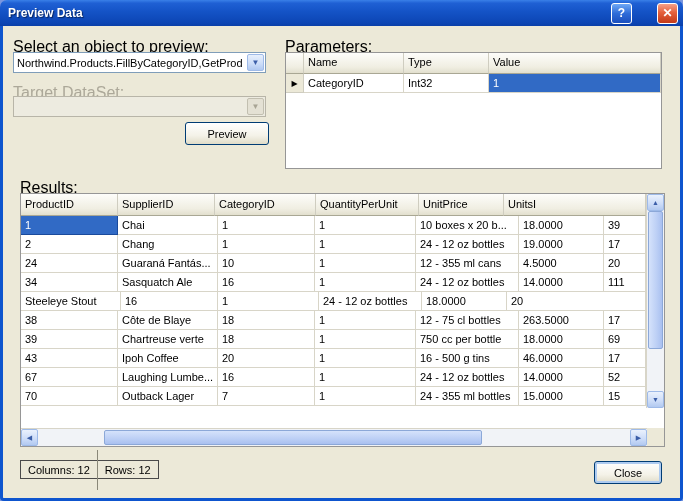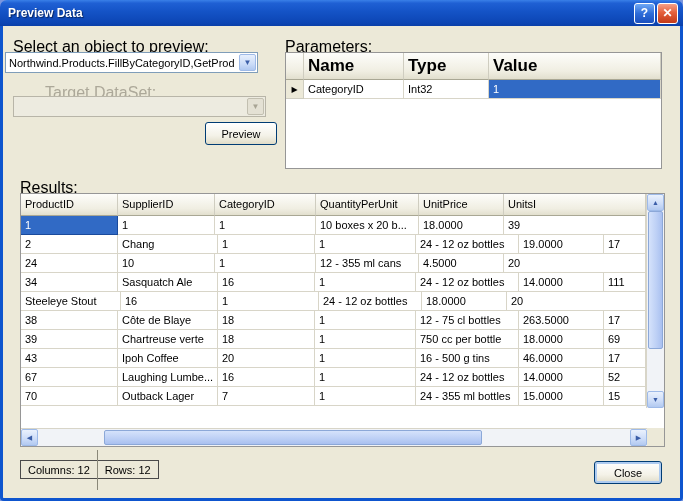--- a/index.html
+++ b/index.html
@@ -7,20 +7,21 @@
   .window{
     width:683px;height:501px;display:flex;flex-direction:column;
     font-size:11px;color:#000;
   }
   
   .titlebar{
     height:26px;flex:0 0 26px;display:flex;align-items:center;
     padding:0 5px 0 8px;
     border-radius:7px 7px 0 0;
     background:linear-gradient(180deg,#3A80E8 0%,#1F60D4 12%,#1453C6 45%,#0C45B4 88%,#0A3FA8 100%);
+    gap:23px;
   }
   .title-text{
     color:#fff;font-weight:bold;font-size:12px;flex:1;
     text-shadow:1px 1px 1px #07245F;
   }
   .tb-btn{
     width:21px;height:21px;margin-left:2px;border-radius:3px;
     border:1px solid #fff;display:flex;align-items:center;justify-content:center;
     color:#fff;font-weight:bold;font-size:12px;cursor:default;
   }
@@ -59,21 +60,21 @@
   .xp-btn.default{ box-shadow:inset 0 0 0 2px #AECBF0; }
   
   .pgrid{
     position:absolute;left:282px;top:26px;width:377px;height:117px;
     border:1px solid #969696;background:#fff;display:flex;flex-direction:column;
   }
   .pg-header{ display:flex;flex:0 0 21px; }
   .pg-h, .pg-hsel{
     background:linear-gradient(180deg,#FDFDFA 0%,#F0EEE2 70%,#E2DFCE 100%);
     border-right:1px solid #CFCDC0;border-bottom:1px solid #A9A794;
-    padding:3px 4px;font-size:17px;font-weight:bold;
+    padding:3px 4px;font-size:11px;
   }
   .pg-hsel{ width:18px;flex:0 0 18px; }
   .c-name{ width:100px;flex:0 0 100px; }
   .c-type{ width:85px;flex:0 0 85px; }
   .c-value{ flex:1; }
   .pg-row{ display:flex;flex:0 0 21px; }
   .pg-sel{
     width:18px;flex:0 0 18px;background:#ECE9D8;
     border-right:1px solid #CFCDC0;border-bottom:1px solid #CFCDC0;
     display:flex;align-items:center;justify-content:center;
@@ -155,33 +156,33 @@
     </span>
     <span class="tb-btn tb-close">
       <span>✕</span>
     </span>
   </div>
 
   <div class="body">
 
     <span class="lbl" style="left:10px;top:12px;">Select an object to preview:</span>
 
-    <div class="combo" style="left:2px;top:26px;width:253px;">
+    <div class="combo" style="left:10px;top:26px;width:253px;">
       <span class="combo-text">Northwind.Products.FillByCategoryID,GetProd</span>
       <span class="combo-btn">▼</span>
     </div>
 
-    <span class="lbl lbl-disabled" style="left:10px;top:58px;margin-left:32px;">Target DataSet:</span>
+    <span class="lbl lbl-disabled" style="left:10px;top:58px;">Target DataSet:</span>
 
     <div class="combo disabled" style="left:10px;top:70px;width:253px;">
       <span class="combo-text"></span>
       <span class="combo-btn">▼</span>
     </div>
 
-    <button class="xp-btn" style="left:182px;top:96px;width:72px;margin-left:20px;">Preview</button>
+    <button class="xp-btn" style="left:182px;top:96px;width:84px;">Preview</button>
 
     <span class="lbl" style="left:282px;top:12px;">Parameters:</span>
 
     <div class="pgrid">
       <div class="pg-header">
         <div class="pg-hsel"></div>
 
       <div class="pg-h c-name">Name</div>
           <div class="pg-h c-type">Type</div>
           <div class="pg-h c-value">Value</div>
@@ -208,37 +209,39 @@
               <div class="rg-h rc0">ProductID</div>
               <div class="rg-h rc2">SupplierID</div>
               <div class="rg-h rc3">CategoryID</div>
               <div class="rg-h rc4">QuantityPerUnit</div>
               <div class="rg-h rc5">UnitPrice</div>
               <div class="rg-h rc6">UnitsI</div>
             </div>
           <div>
               <div class="rg-row">
                 <div class="rg-cell rc0 sel">1</div>
+                <div class="rg-cell rc1">Chai</div>
                 <div class="rg-cell rc2">1</div>
                 <div class="rg-cell rc3">1</div>
                 <div class="rg-cell rc4">10 boxes x 20 b...</div>
                 <div class="rg-cell rc5">18.0000</div>
                 <div class="rg-cell rc6">39</div>
               </div>
               <div class="rg-row">
                 <div class="rg-cell rc0">2</div>
                 <div class="rg-cell rc1">Chang</div>
                 <div class="rg-cell rc2">1</div>
                 <div class="rg-cell rc3">1</div>
                 <div class="rg-cell rc4">24 - 12 oz bottles</div>
                 <div class="rg-cell rc5">19.0000</div>
                 <div class="rg-cell rc6">17</div>
               </div>
               <div class="rg-row">
                 <div class="rg-cell rc0">24</div>
+                <div class="rg-cell rc1">Guaraná Fantás...</div>
                 <div class="rg-cell rc2">10</div>
                 <div class="rg-cell rc3">1</div>
                 <div class="rg-cell rc4">12 - 355 ml cans</div>
                 <div class="rg-cell rc5">4.5000</div>
                 <div class="rg-cell rc6">20</div>
               </div>
               <div class="rg-row">
                 <div class="rg-cell rc0">34</div>
                 <div class="rg-cell rc1">Sasquatch Ale</div>
                 <div class="rg-cell rc2">16</div>

